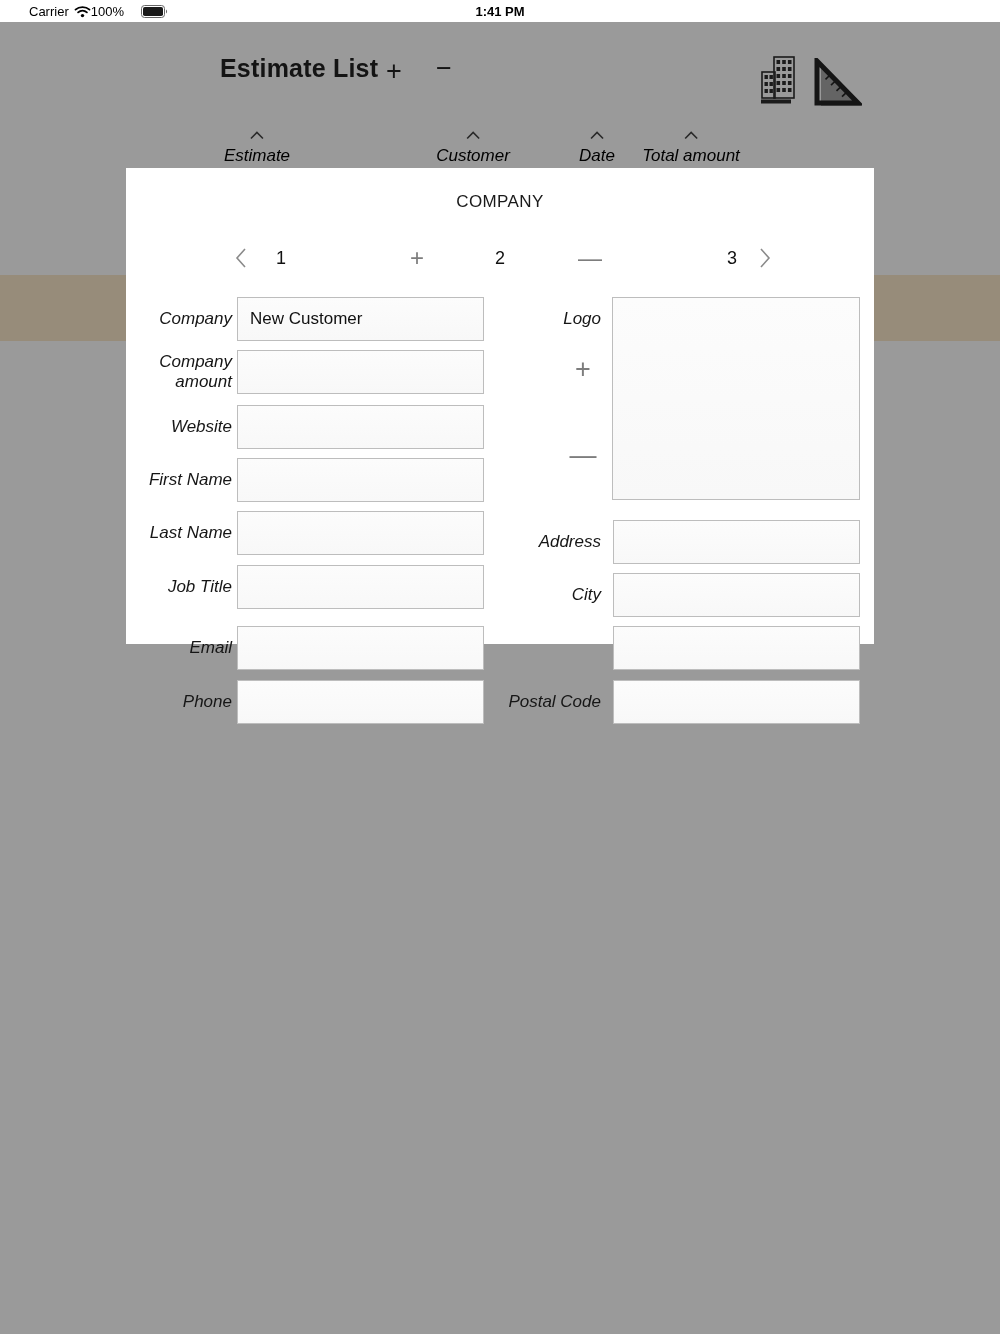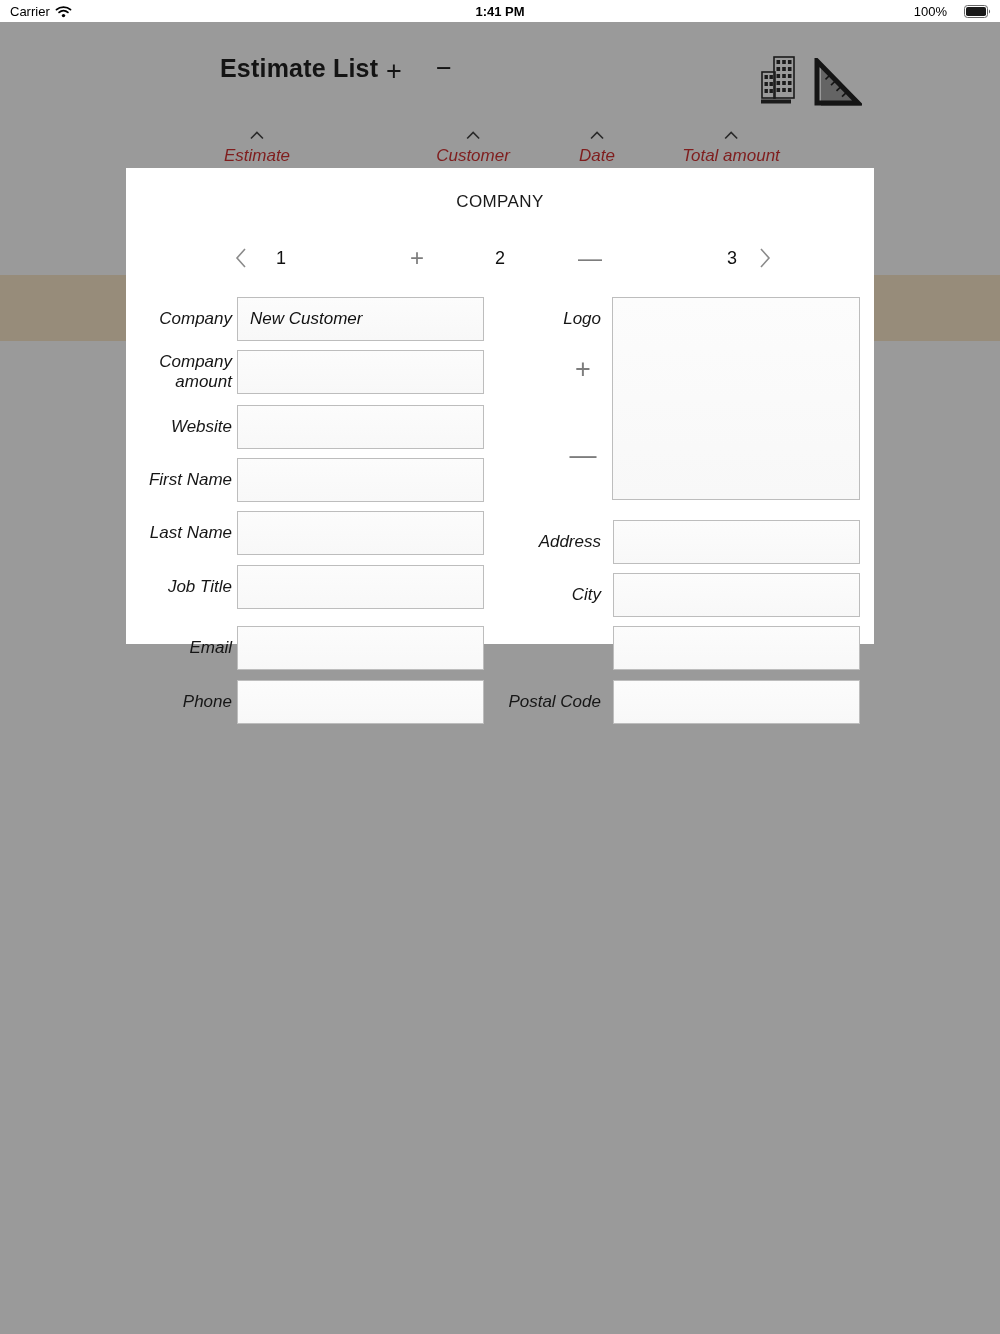--- a/index.html
+++ b/index.html
@@ -3,38 +3,38 @@
 <meta charset="utf-8">
 <style>
   * { margin:0; padding:0; box-sizing:border-box; }
   html,body { width:1000px; height:1334px; }
   body { font-family:"Liberation Sans", sans-serif; background:#9a9a9a; position:relative; overflow:hidden; }
 
   .screen { position:absolute; inset:0; }
 
   
   .status-bar { position:absolute; top:0; left:0; width:1000px; height:22px; background:#ffffff;
-                display:flex; align-items:center; justify-content:space-between; font-size:13px; color:#000; }
+                display:flex; align-items:center; justify-content:flex-start; font-size:13px; color:#000;padding-left:19px; }
   .sb-left { display:flex; align-items:center; gap:5px; padding-left:10px; }
   .sb-center { position:absolute; left:0; right:0; text-align:center; font-weight:700; }
   .sb-right { display:flex; align-items:center; gap:17px; padding-right:8px; }
 
   
   .app-bg { position:absolute; top:22px; left:0; width:1000px; height:1312px; background:#9a9a9a; z-index:1; }
   .app-title { position:absolute; left:220px; top:32px; font-size:25px; font-weight:700; color:#141414; letter-spacing:0.2px; }
   .hdr-btn { position:absolute; background:none; border:none; font-size:27px; color:#141414; cursor:pointer;
              font-family:"Liberation Sans", sans-serif; line-height:1; }
   .hdr-add { left:386px; top:36px; }
   .hdr-remove { left:436px; top:33px; }
   .toolbar-icon { position:absolute; cursor:pointer; }
   .icon-building { left:761px; top:33px; }
   .icon-setsquare { left:810px; top:36px; }
 
   .colh { position:absolute; top:109px; transform:translateX(-50%); display:flex; flex-direction:column;
-          align-items:center; gap:6px; color:#7f1d1d; cursor:pointer; }
+          align-items:center; gap:6px; color:#000000; cursor:pointer; }
   .colh .collabel { font-style:italic; font-size:17px; white-space:nowrap; }
 
   .selected-row { position:absolute; left:0; top:253px; width:1000px; height:66px; background:#978c7a; cursor:pointer; }
 
   
   .modal { position:absolute; left:126px; top:168px; width:748px; height:476px; background:#ffffff; z-index:10; }
   .modal-title { position:absolute; top:24px; left:0; width:100%; text-align:center; font-size:17px;
                  color:#1a1a1a; letter-spacing:0.4px; }
 
   .pg-item { position:absolute; top:76px; height:28px; display:flex; align-items:center; justify-content:center;
@@ -49,21 +49,21 @@
   .pg-3 { left:595px; }
   .pg-next { left:627px; width:24px; }
 
   .flabel { position:absolute; display:flex; align-items:center; justify-content:flex-end;
             font-style:italic; font-size:17px; color:#161616; text-align:right; line-height:1.2; height:44px; }
   .llabel { left:0; width:106px; }
   .rlabel { left:330px; width:145px; }
 
   .ffield { position:absolute; height:44px; border:1px solid #bdbdbd;
             background:linear-gradient(180deg,#fcfcfc 0%,#f8f8f8 100%);
-            font-family:"Liberation Sans", sans-serif; font-size:17px; color:#111; padding:0 12px; outline:none;font-style:italic; }
+            font-family:"Liberation Sans", sans-serif; font-size:17px; color:#111; padding:0 12px; outline:none; }
   .lfield { left:111px; width:247px; }
   .rfield { left:487px; width:247px; }
 
   .t0 { top:129px; } .t1 { top:182px; } .t2 { top:237px; } .t3 { top:290px; }
   .t4 { top:343px; } .t5 { top:397px; } .t6 { top:458px; } .t7 { top:512px; }
   .rt0 { top:352px; } .rt1 { top:405px; } .rt2 { top:458px; } .rt3 { top:512px; }
 
   .logo-label { top:137px; height:28px; }
   .logo-box { position:absolute; left:486px; top:129px; width:248px; height:203px; border:1px solid #bdbdbd;
               background:linear-gradient(180deg,#fcfcfc 0%,#f8f8f8 100%); cursor:pointer; }
@@ -160,21 +160,21 @@
         <polyline points="2,7.5 8,1.5 14,7.5" fill="none" stroke="#2a2a2a" stroke-width="1.6"></polyline>
       </svg>
       <span class="collabel">Customer</span>
     </div>
     <div class="colh" style="left:597px;">
       <svg width="16" height="9" viewBox="0 0 16 9">
         <polyline points="2,7.5 8,1.5 14,7.5" fill="none" stroke="#2a2a2a" stroke-width="1.6"></polyline>
       </svg>
       <span class="collabel">Date</span>
     </div>
-    <div class="colh" style="left:731px;">
+    <div class="colh" style="left:691px;">
       <svg width="16" height="9" viewBox="0 0 16 9">
         <polyline points="2,7.5 8,1.5 14,7.5" fill="none" stroke="#2a2a2a" stroke-width="1.6"></polyline>
       </svg>
       <span class="collabel">Total amount</span>
     </div>
 
     <div class="selected-row"></div>
   </div>
 
   <div class="modal">

